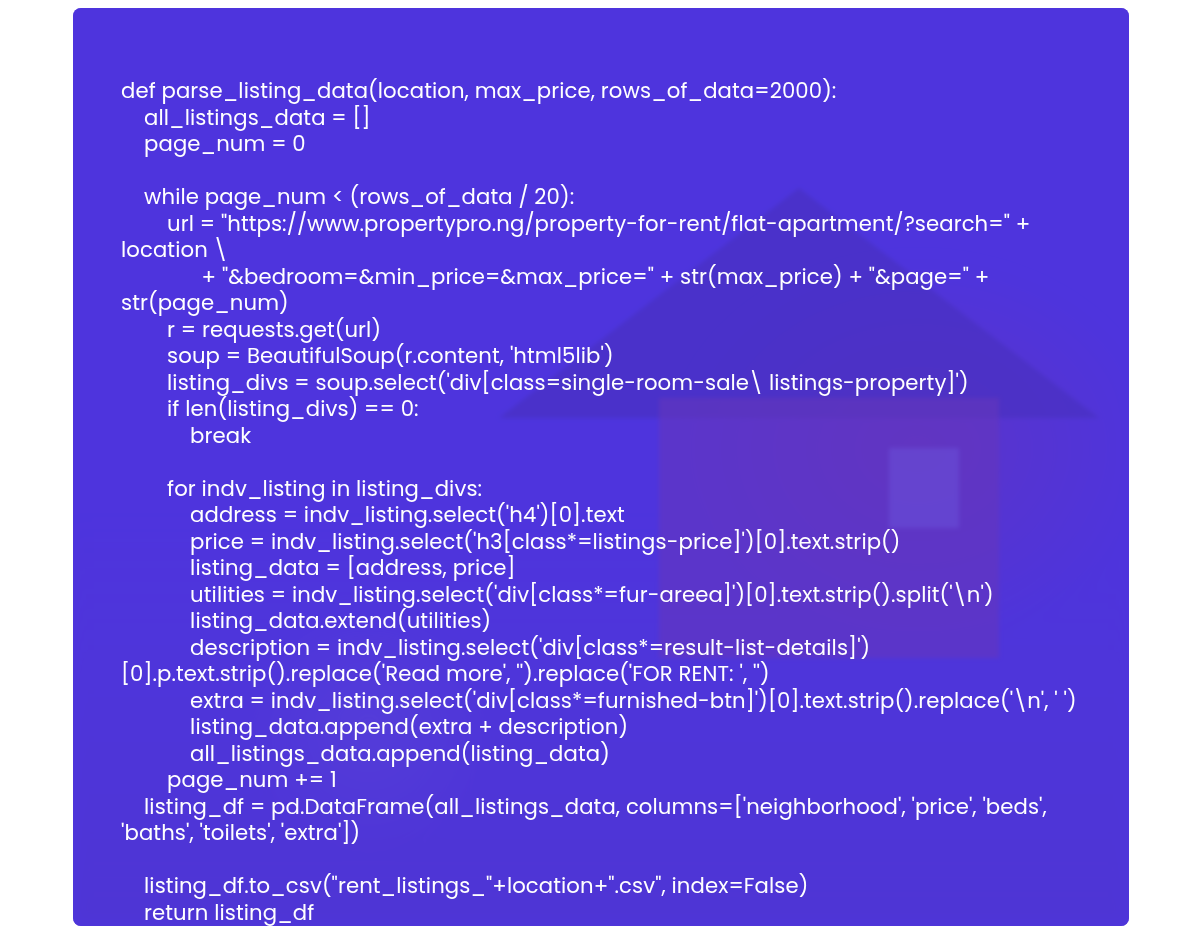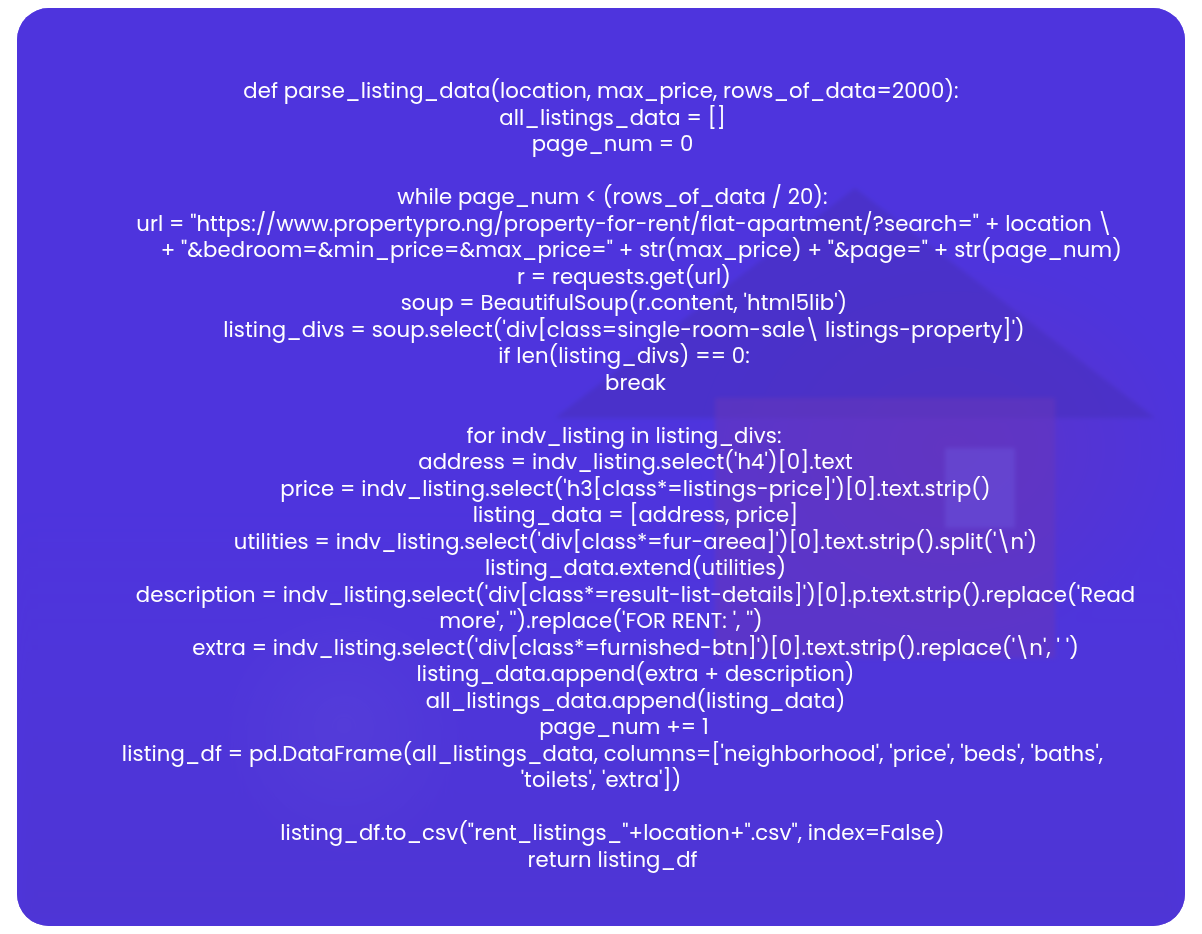--- a/index.html
+++ b/index.html
@@ -5,27 +5,26 @@
   * { margin: 0; padding: 0; box-sizing: border-box; }
   body {
     background: #ffffff;
     font-family: -apple-system, BlinkMacSystemFont, "Segoe UI", "Poppins", sans-serif;
     display: flex;
     align-items: flex-start;
     justify-content: center;
     padding-top: 8px;
   }
   .card {
-    width: 1168px;
+    width: 1056px;
     height: 918px;
-    border-radius: 32px;
+    border-radius: 8px;
     background: #5a3ee0;
     position: relative;
     overflow: hidden;
-    text-align: center;
   }
   
   .bg {
     position: absolute;
     inset: 0;
     background:
       radial-gradient(ellipse 380px 300px at 80% 48%, rgba(200,60,60,0.55), transparent 65%),
       radial-gradient(ellipse 180px 180px at 28% 78%, rgba(200,200,210,0.25), transparent 70%),
       linear-gradient(180deg, rgba(80,60,200,0.0) 0%, rgba(80,60,200,0.0) 55%, rgba(110,80,70,0.25) 100%);
     filter: blur(8px);

